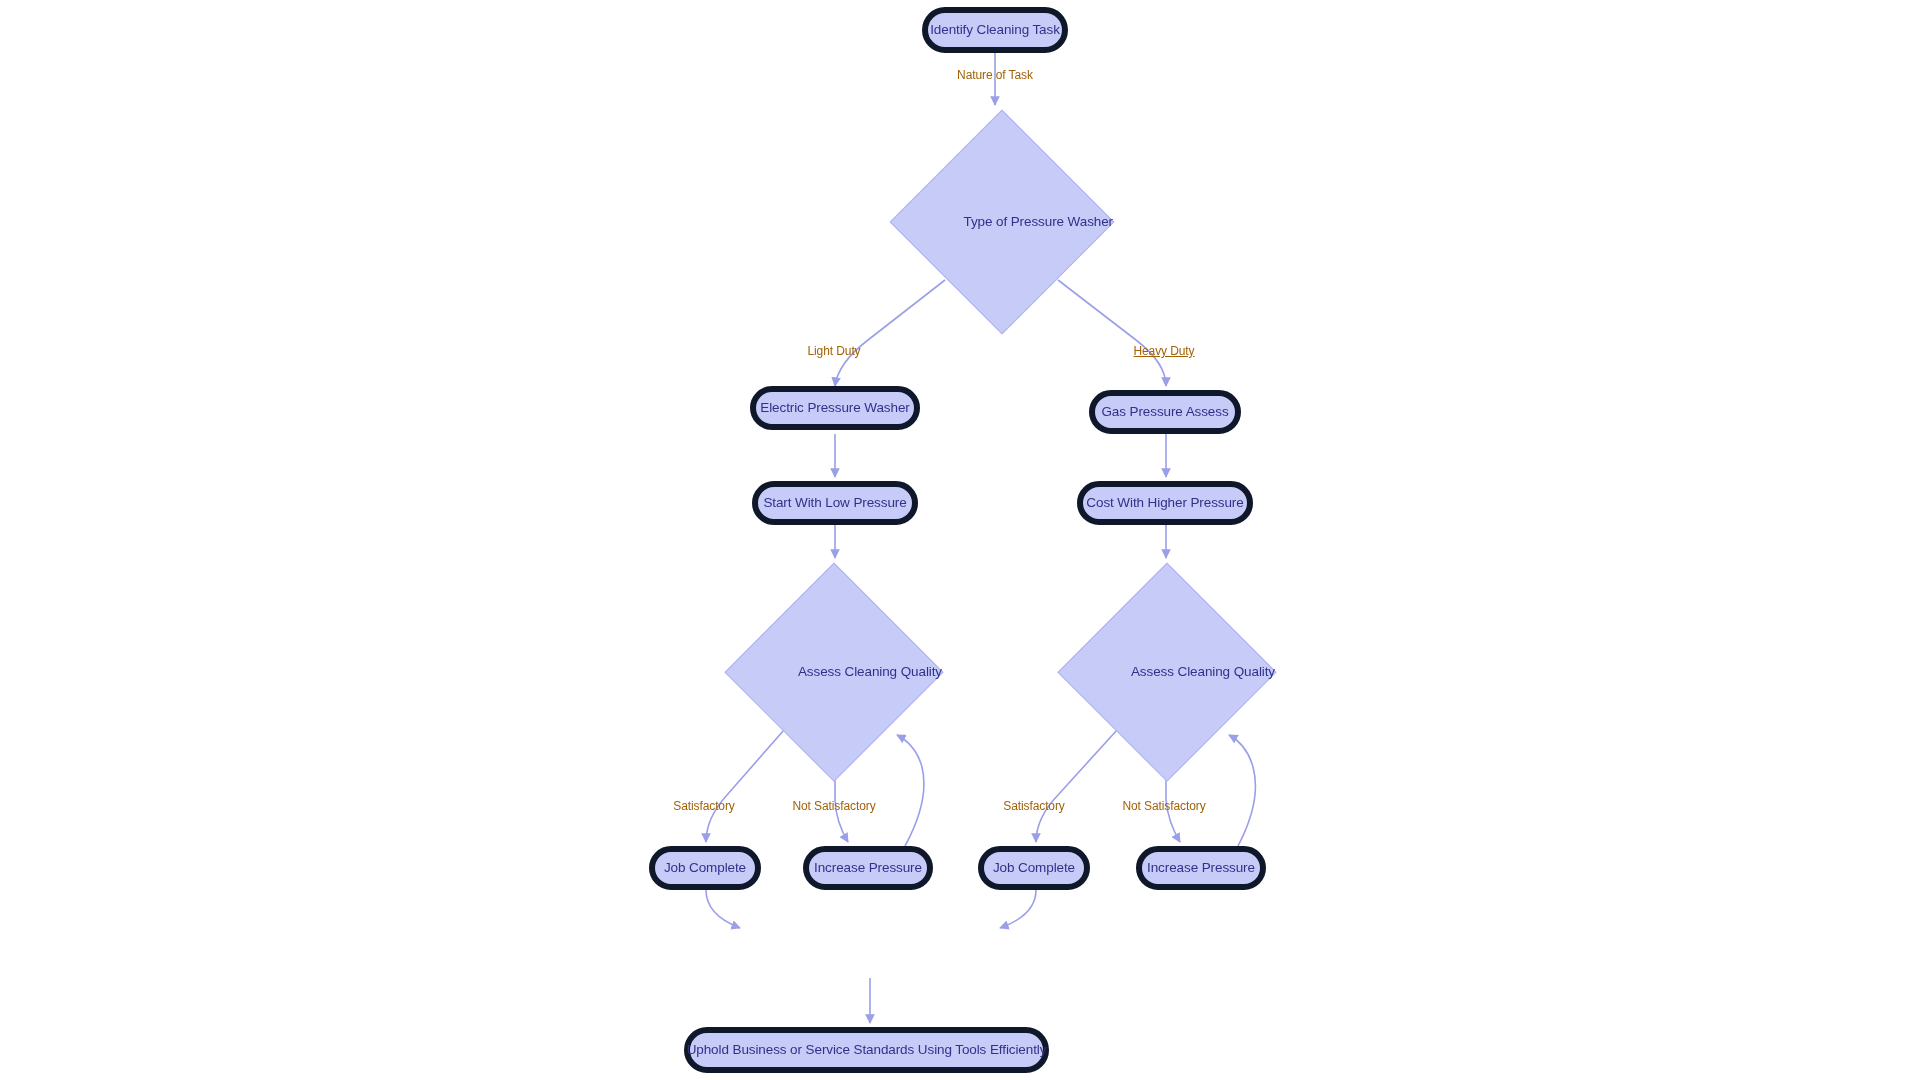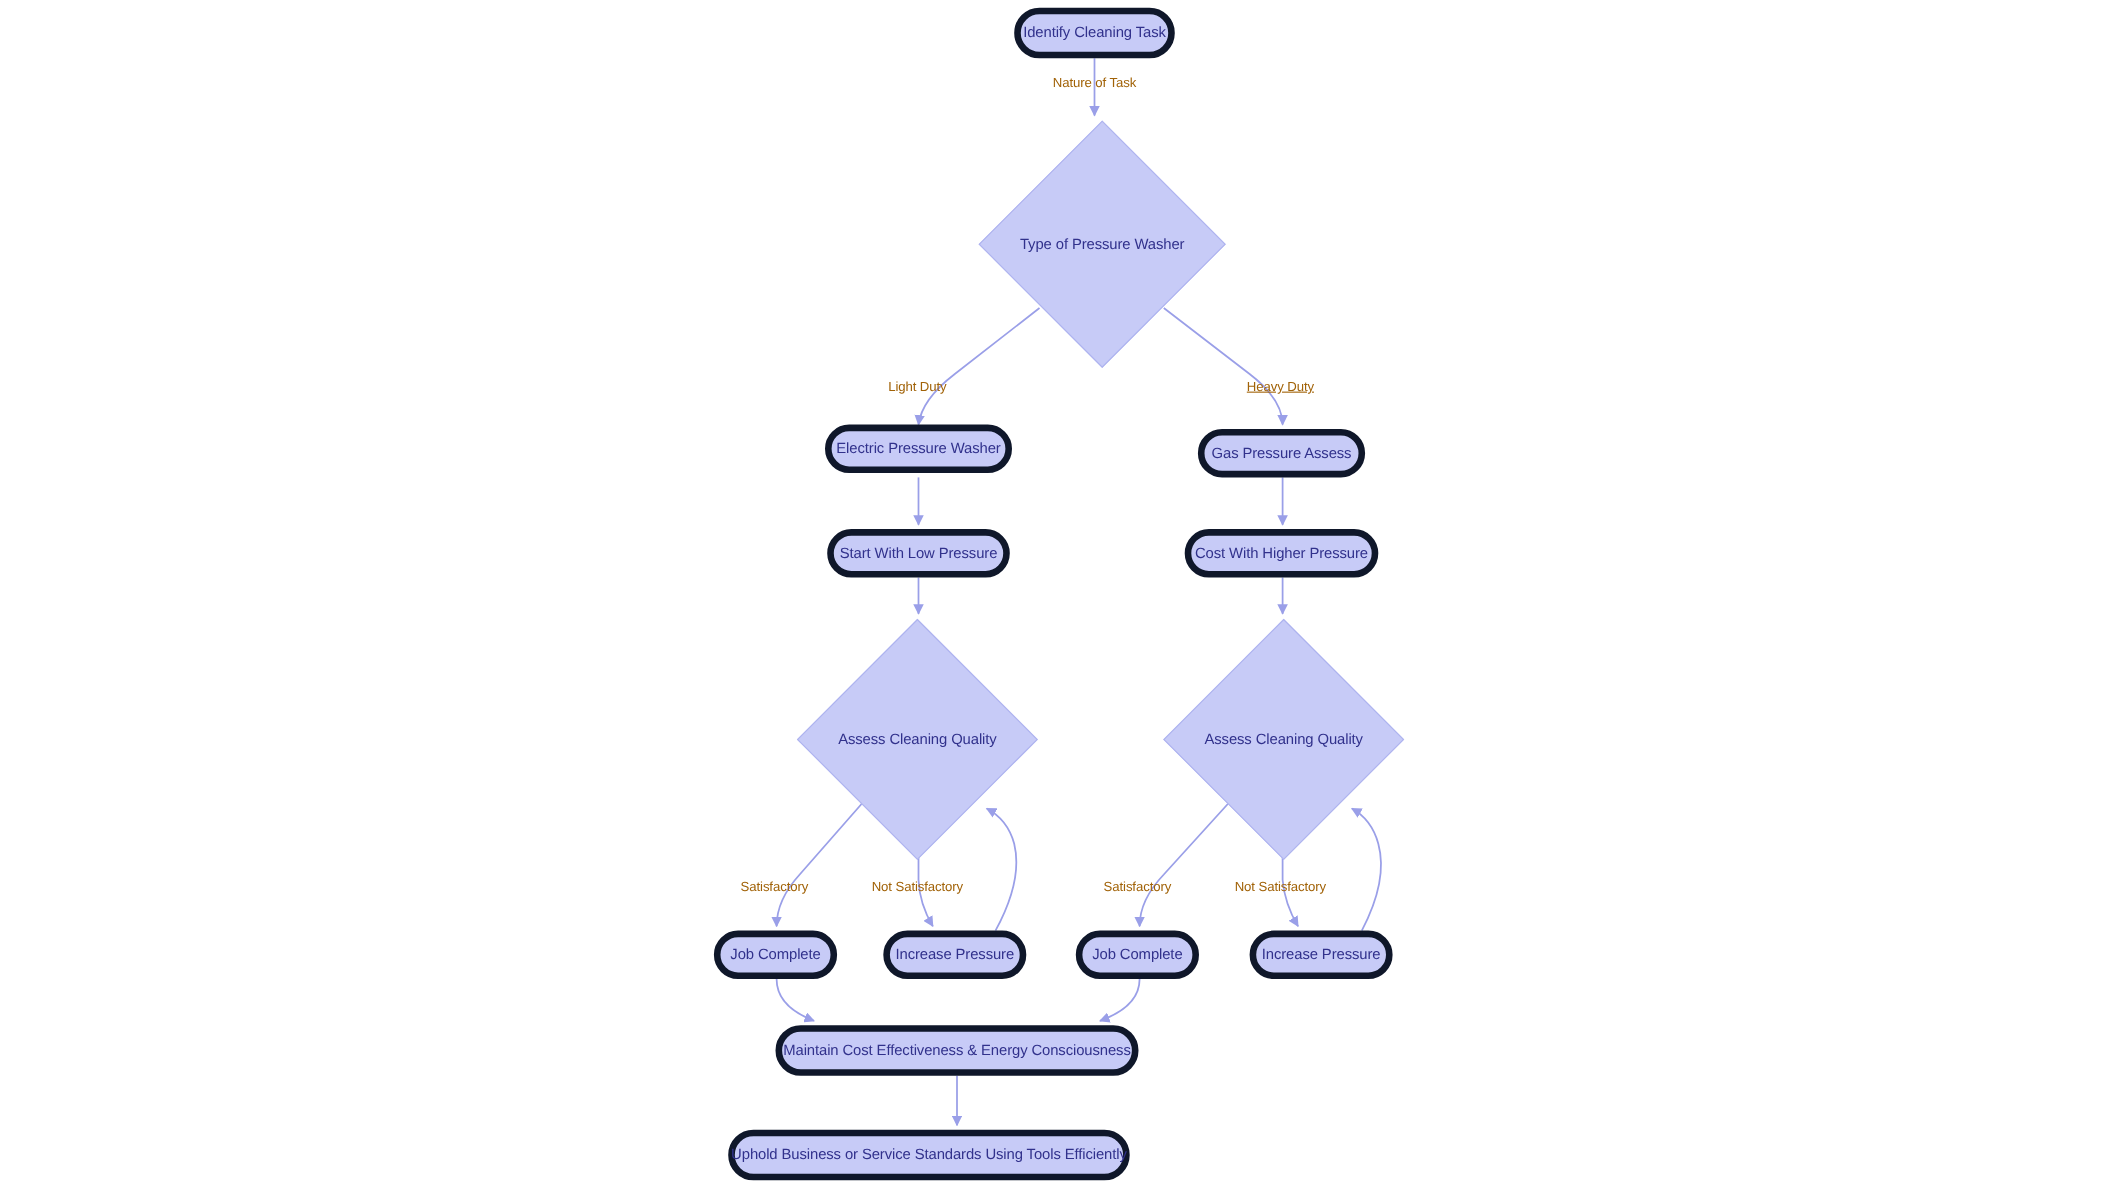--- a/index.html
+++ b/index.html
@@ -41,20 +41,21 @@
     letter-spacing: -0.1px;
     line-height: 1.15;
     white-space: nowrap;
   }
   .node.process {
     border-radius: 999px;
   }
   .node.decision {
     background: transparent;
     border: none;
+    justify-content: flex-end;
   }
   .diamond-shape {
     position: absolute;
     left: 50%;
     top: 50%;
     width: 70.7%;
     height: 70.7%;
     transform: translate(-50%, -50%) rotate(45deg);
     background: #c7cbf7;
     border: 1px solid #aeb3ef;
@@ -174,21 +175,18 @@
   </div>
 
   <div class="node process" style="left:978px; top:846px; width:112px; height:44px;">
     <span>Job Complete</span>
   </div>
 
   <div class="node process" style="left:1136px; top:846px; width:130px; height:44px;">
     <span>Increase Pressure</span>
   </div>
 
-  <div class="node process" style="left:705px; top:932px; width:330px; height:46px;">
-    <span>Maintain Cost Effectiveness &amp; Energy Consciousness</span>
-  </div>
 
-  <div class="node process" style="left:662px; top:1027px; width:365px; height:46px;justify-content:center;">
+  <div class="node process" style="left:684px; top:1027px; width:365px; height:46px;justify-content:center;">
     <span>Uphold Business or Service Standards Using Tools Efficiently</span>
   </div>
 
 </div>
 
 </body></html>

